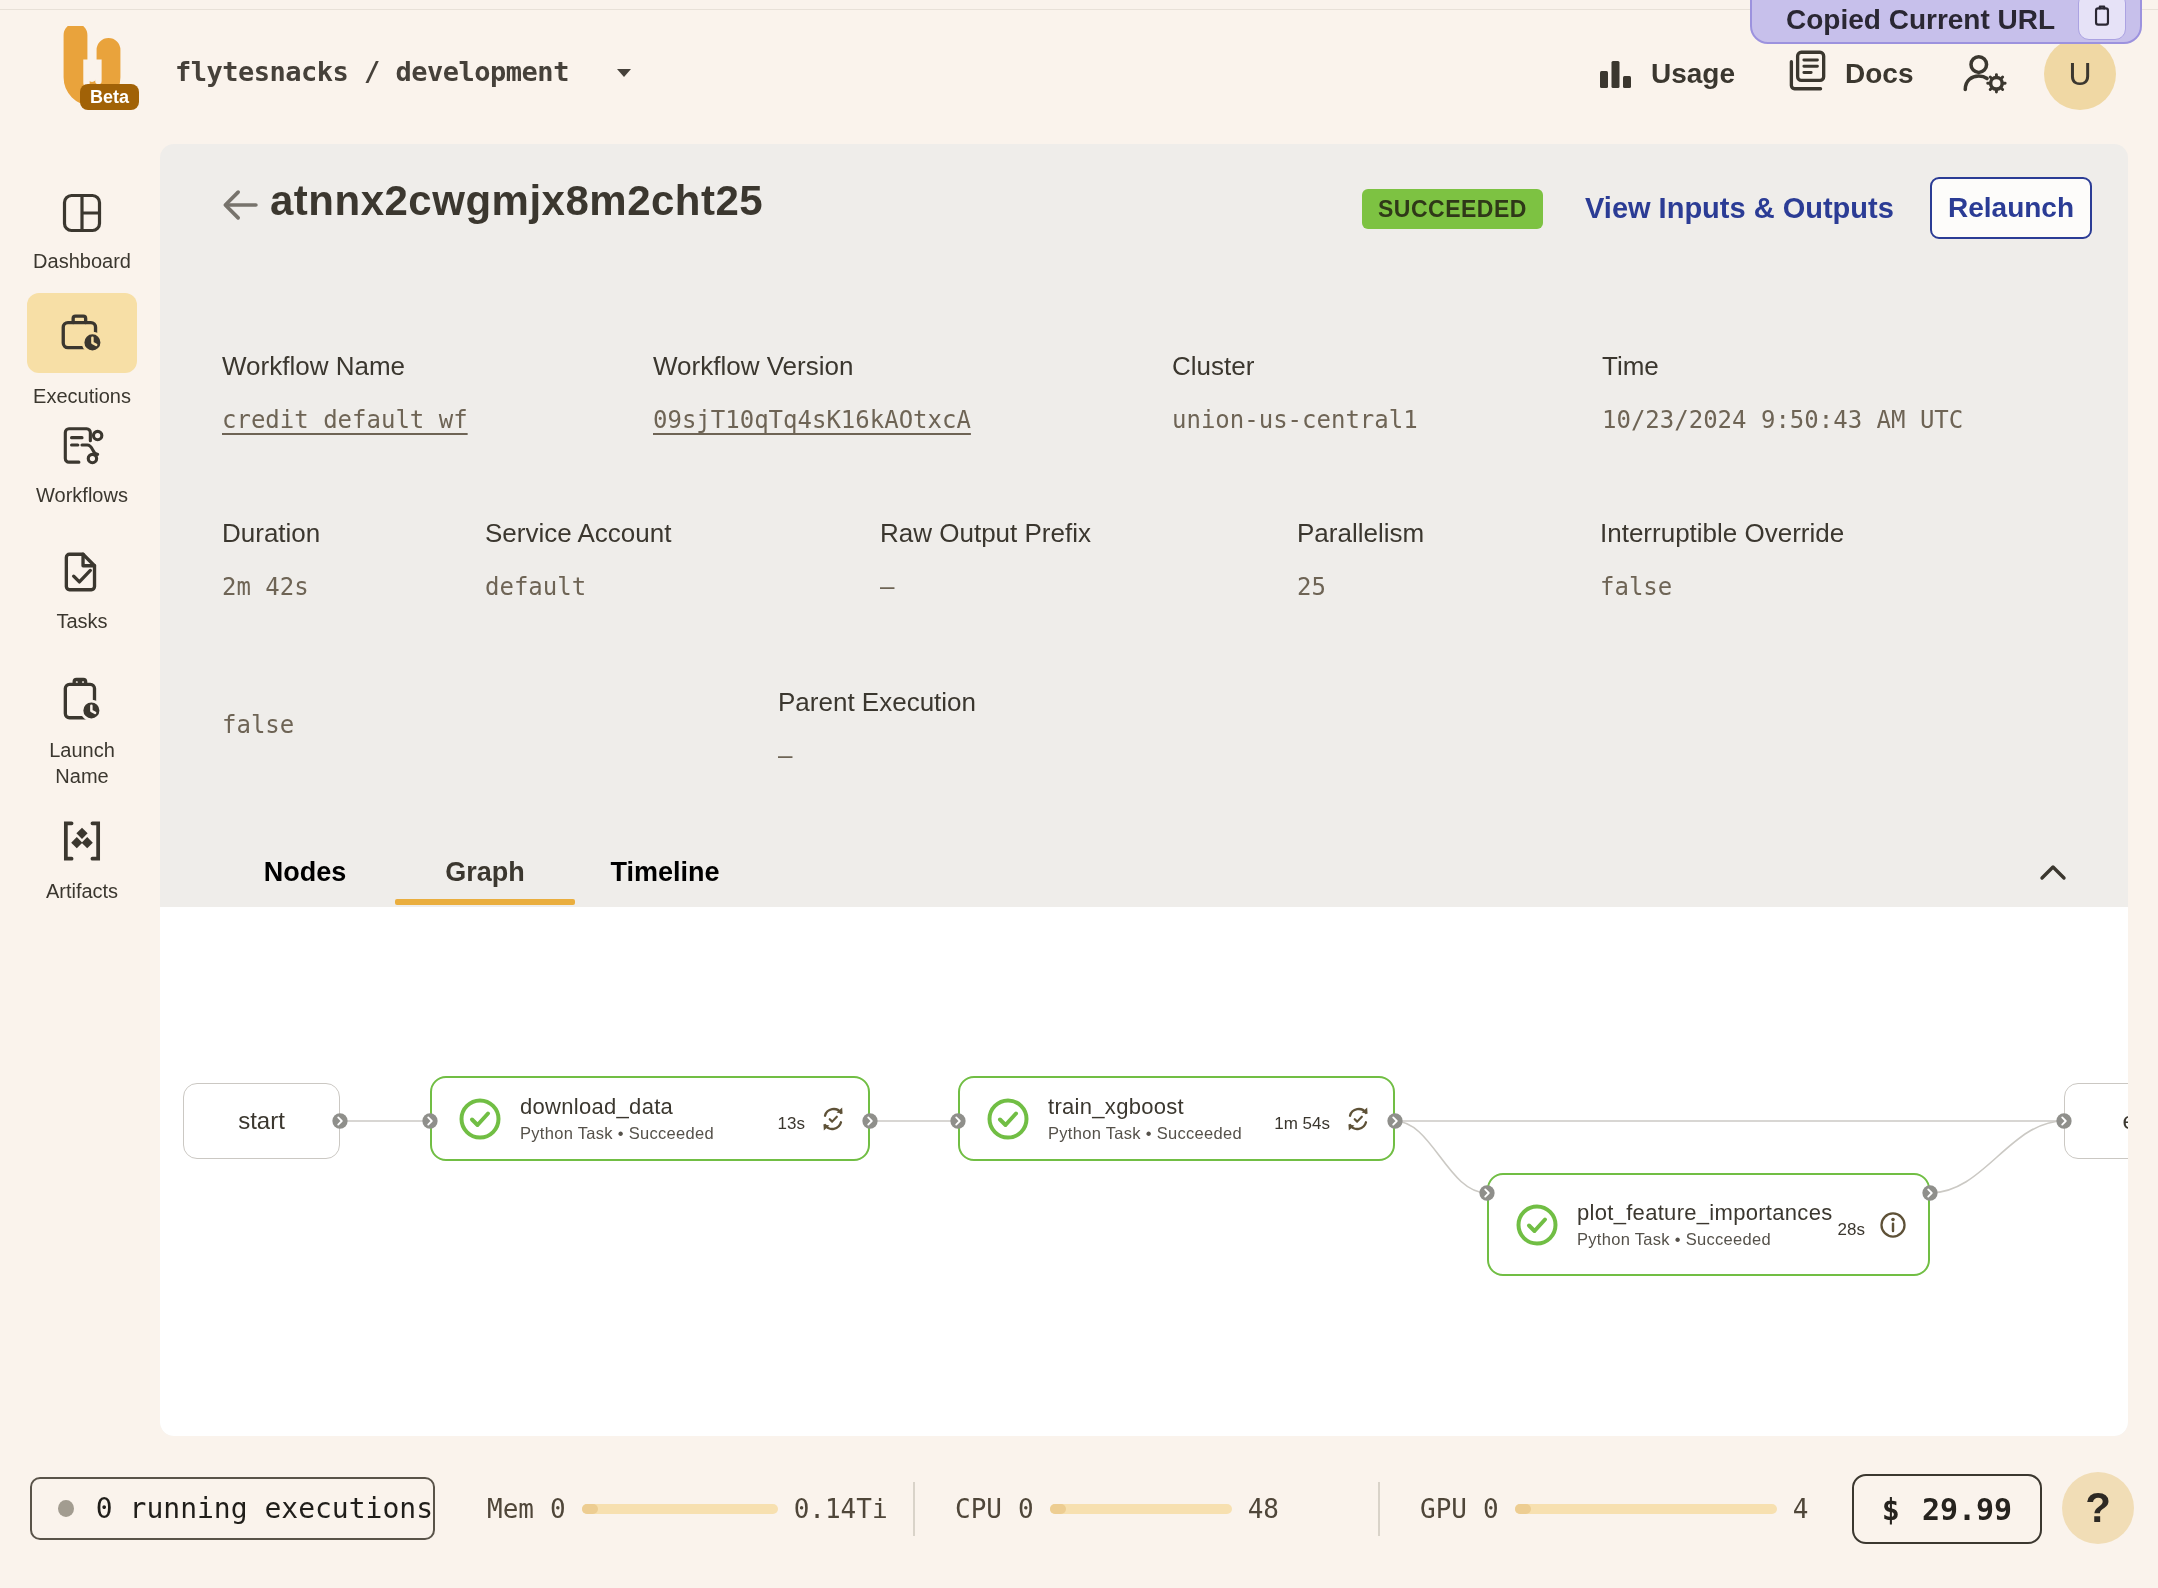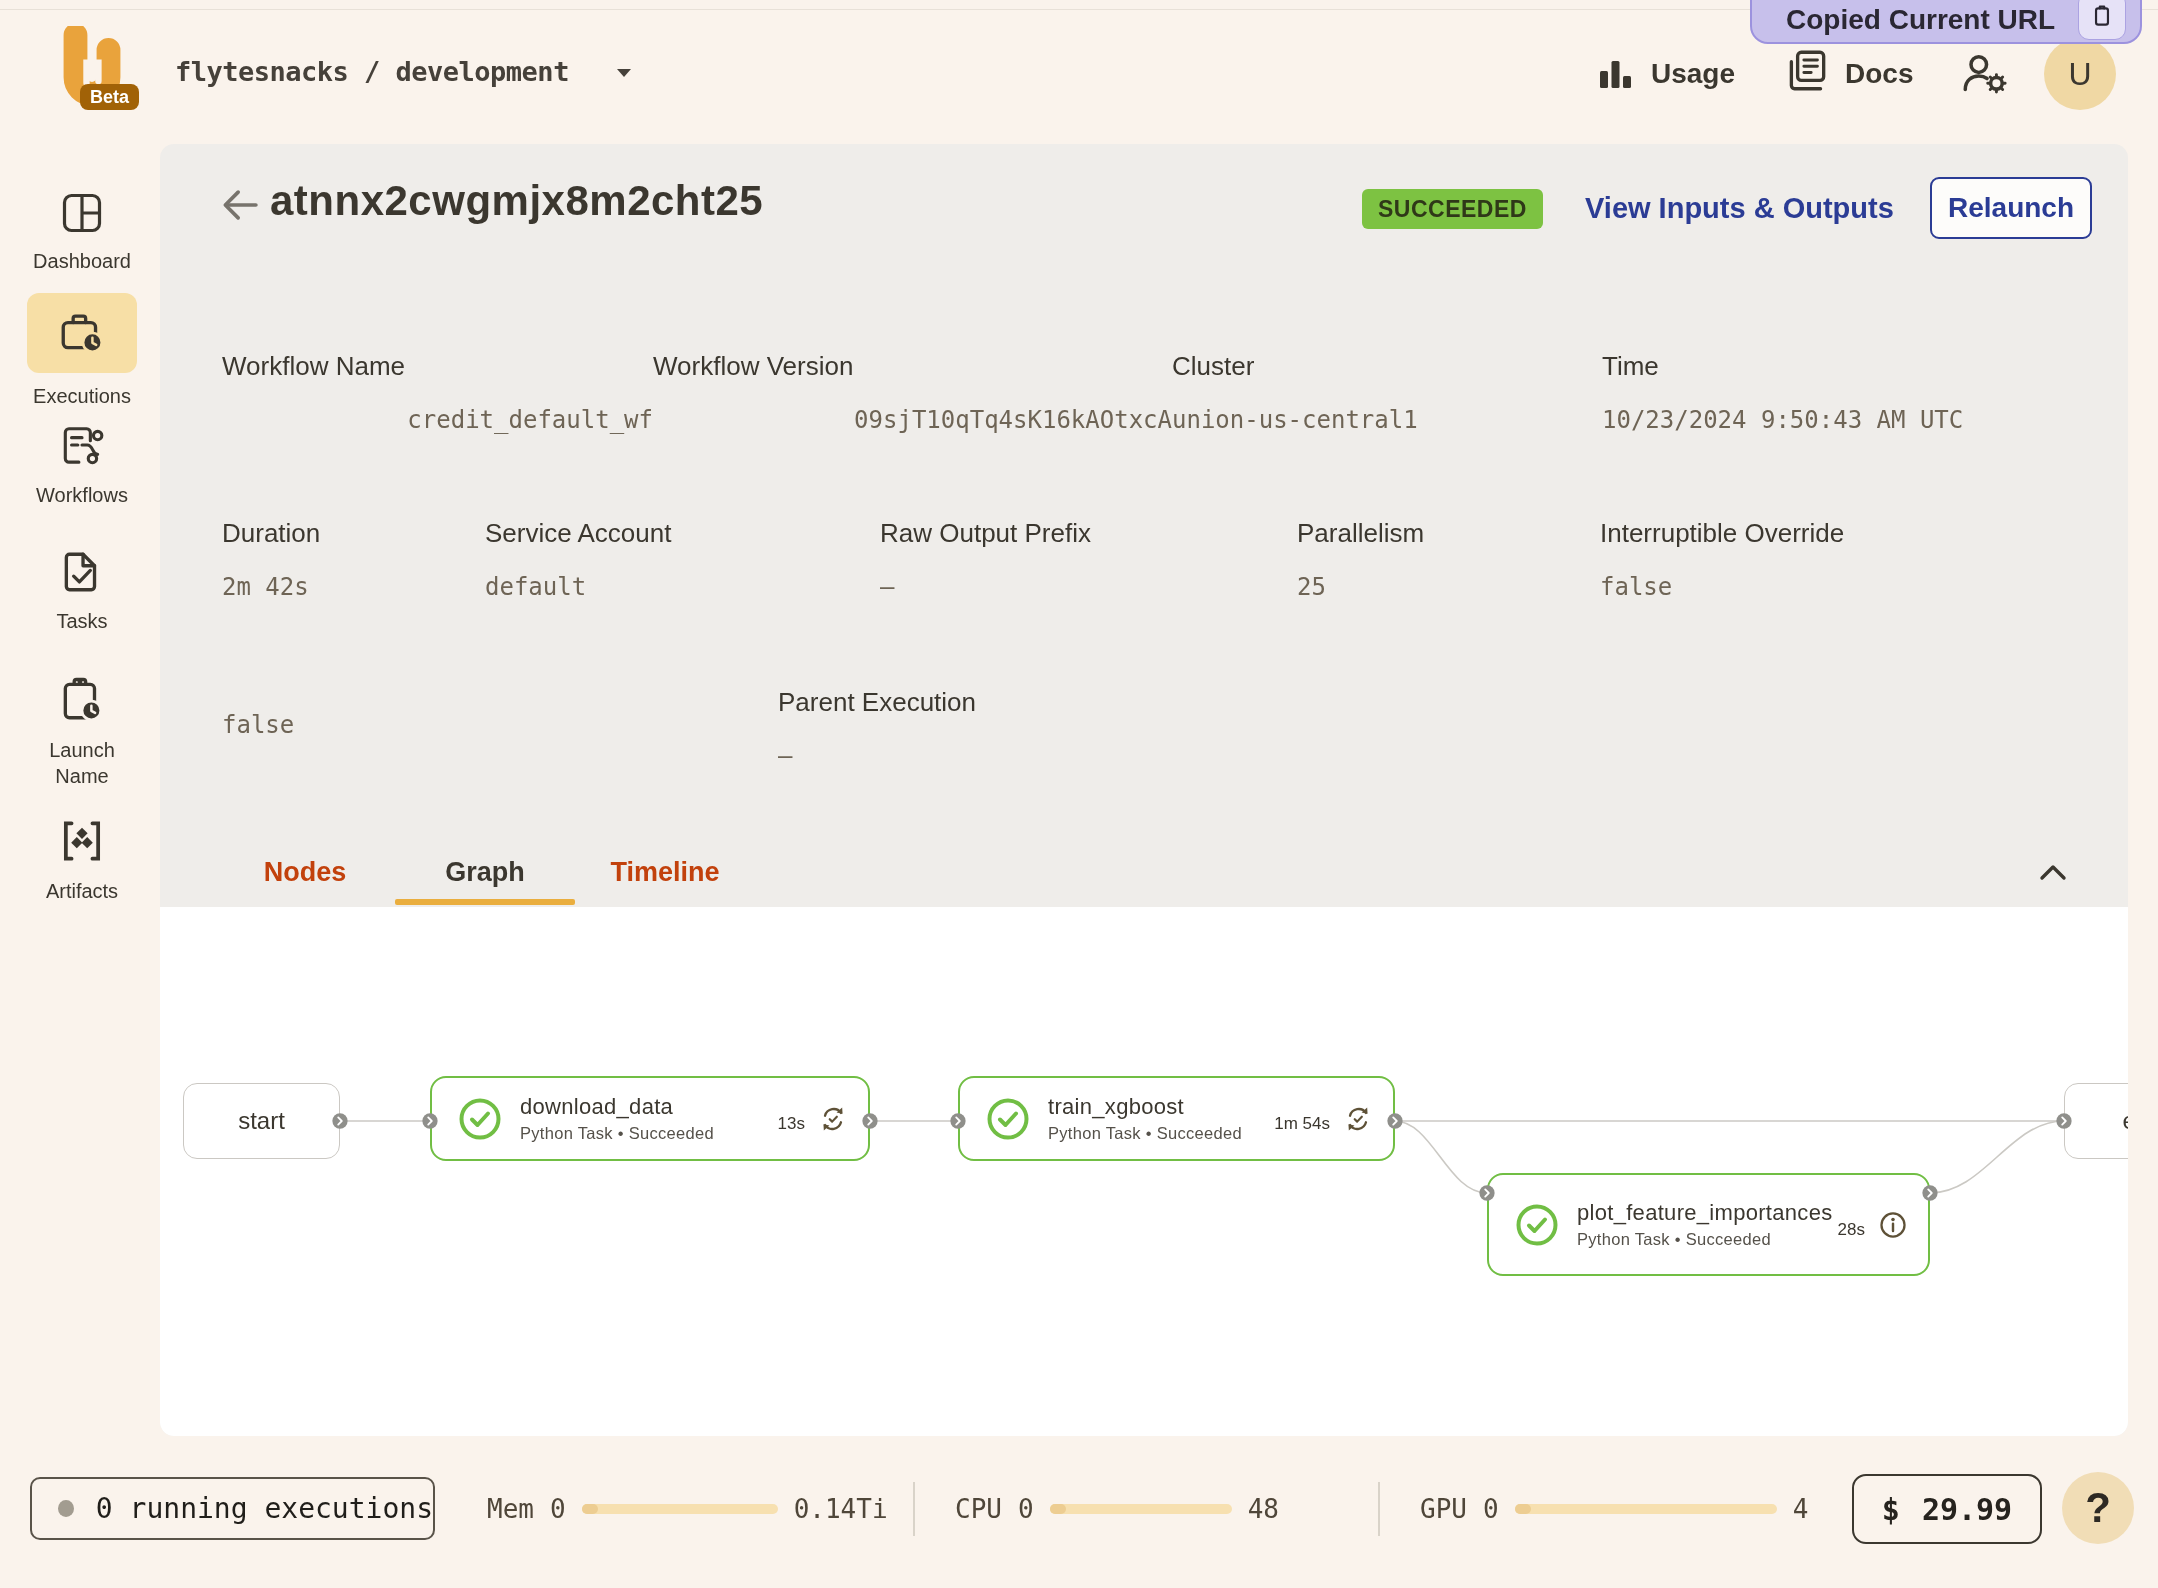--- a/index.html
+++ b/index.html
@@ -33,25 +33,25 @@
   
   .panel{position:absolute;left:160px;top:144px;width:1968px;height:1292px;background:#EFEDEA;border-radius:14px;overflow:hidden;}
   .page-title{font-size:42px;font-weight:600;color:#3B372F;letter-spacing:0.5px;white-space:nowrap;}
   .status-badge{background:#7DC242;color:#2F3818;font-size:23px;font-weight:700;letter-spacing:0.5px;border-radius:6px;height:40px;display:flex;align-items:center;padding:0 16px;}
   .io-link{color:#2B3C95;font-size:29px;font-weight:600;white-space:nowrap;}
   .relaunch-btn{width:162px;height:62px;border:2.5px solid #2B3C95;border-radius:9px;background:#FDFCFA;color:#2B3C95;font-size:28px;font-weight:600;display:flex;align-items:center;justify-content:center;box-sizing:border-box;}
 
   .meta-row{position:absolute;left:62px;display:flex;}
   .meta-label{font-size:26px;font-weight:500;color:#3B372F;}
   .meta-value{font-family:"DejaVu Sans Mono", monospace;font-size:24px;color:#6E6455;margin-top:24px;white-space:nowrap;}
-  .meta-value.link{text-underline-offset:5px;text-align:right;}
+  .meta-value.link{text-decoration:underline;text-underline-offset:5px;}
 
   
   .tabs{position:absolute;left:55px;top:695px;height:66px;display:flex;}
-  .tab{width:180px;height:66px;display:flex;align-items:center;justify-content:center;font-size:27px;font-weight:600;color:#c2410c;position:relative;}
+  .tab{width:180px;height:66px;display:flex;align-items:center;justify-content:center;font-size:27px;font-weight:600;color:#000000;position:relative;}
   .tab.active{color:#3B372F;}
   .tab.active::after{content:"";position:absolute;left:0;bottom:0;width:100%;height:6px;background:#EAAE3E;border-radius:2px;}
 
   
   .graph-area{position:absolute;left:0;top:763px;width:1968px;height:529px;background:#FFFFFF;overflow:hidden;}
   .node-plain{position:absolute;background:#fff;border:1.5px solid #CBC8C3;border-radius:14px;box-sizing:border-box;display:flex;align-items:center;justify-content:center;font-size:24px;color:#3B372F;}
   .node-task{position:absolute;background:#fff;border:2px solid #71BE44;border-radius:16px;box-sizing:border-box;display:flex;align-items:center;padding:0 20px 0 26px;}
   .node-text{margin-left:18px;}
   .node-title{font-size:22px;font-weight:500;color:#3B372F;letter-spacing:0.3px;white-space:nowrap;}
   .node-sub{font-size:16.5px;color:#55514A;margin-top:4px;letter-spacing:0.3px;white-space:nowrap;}

